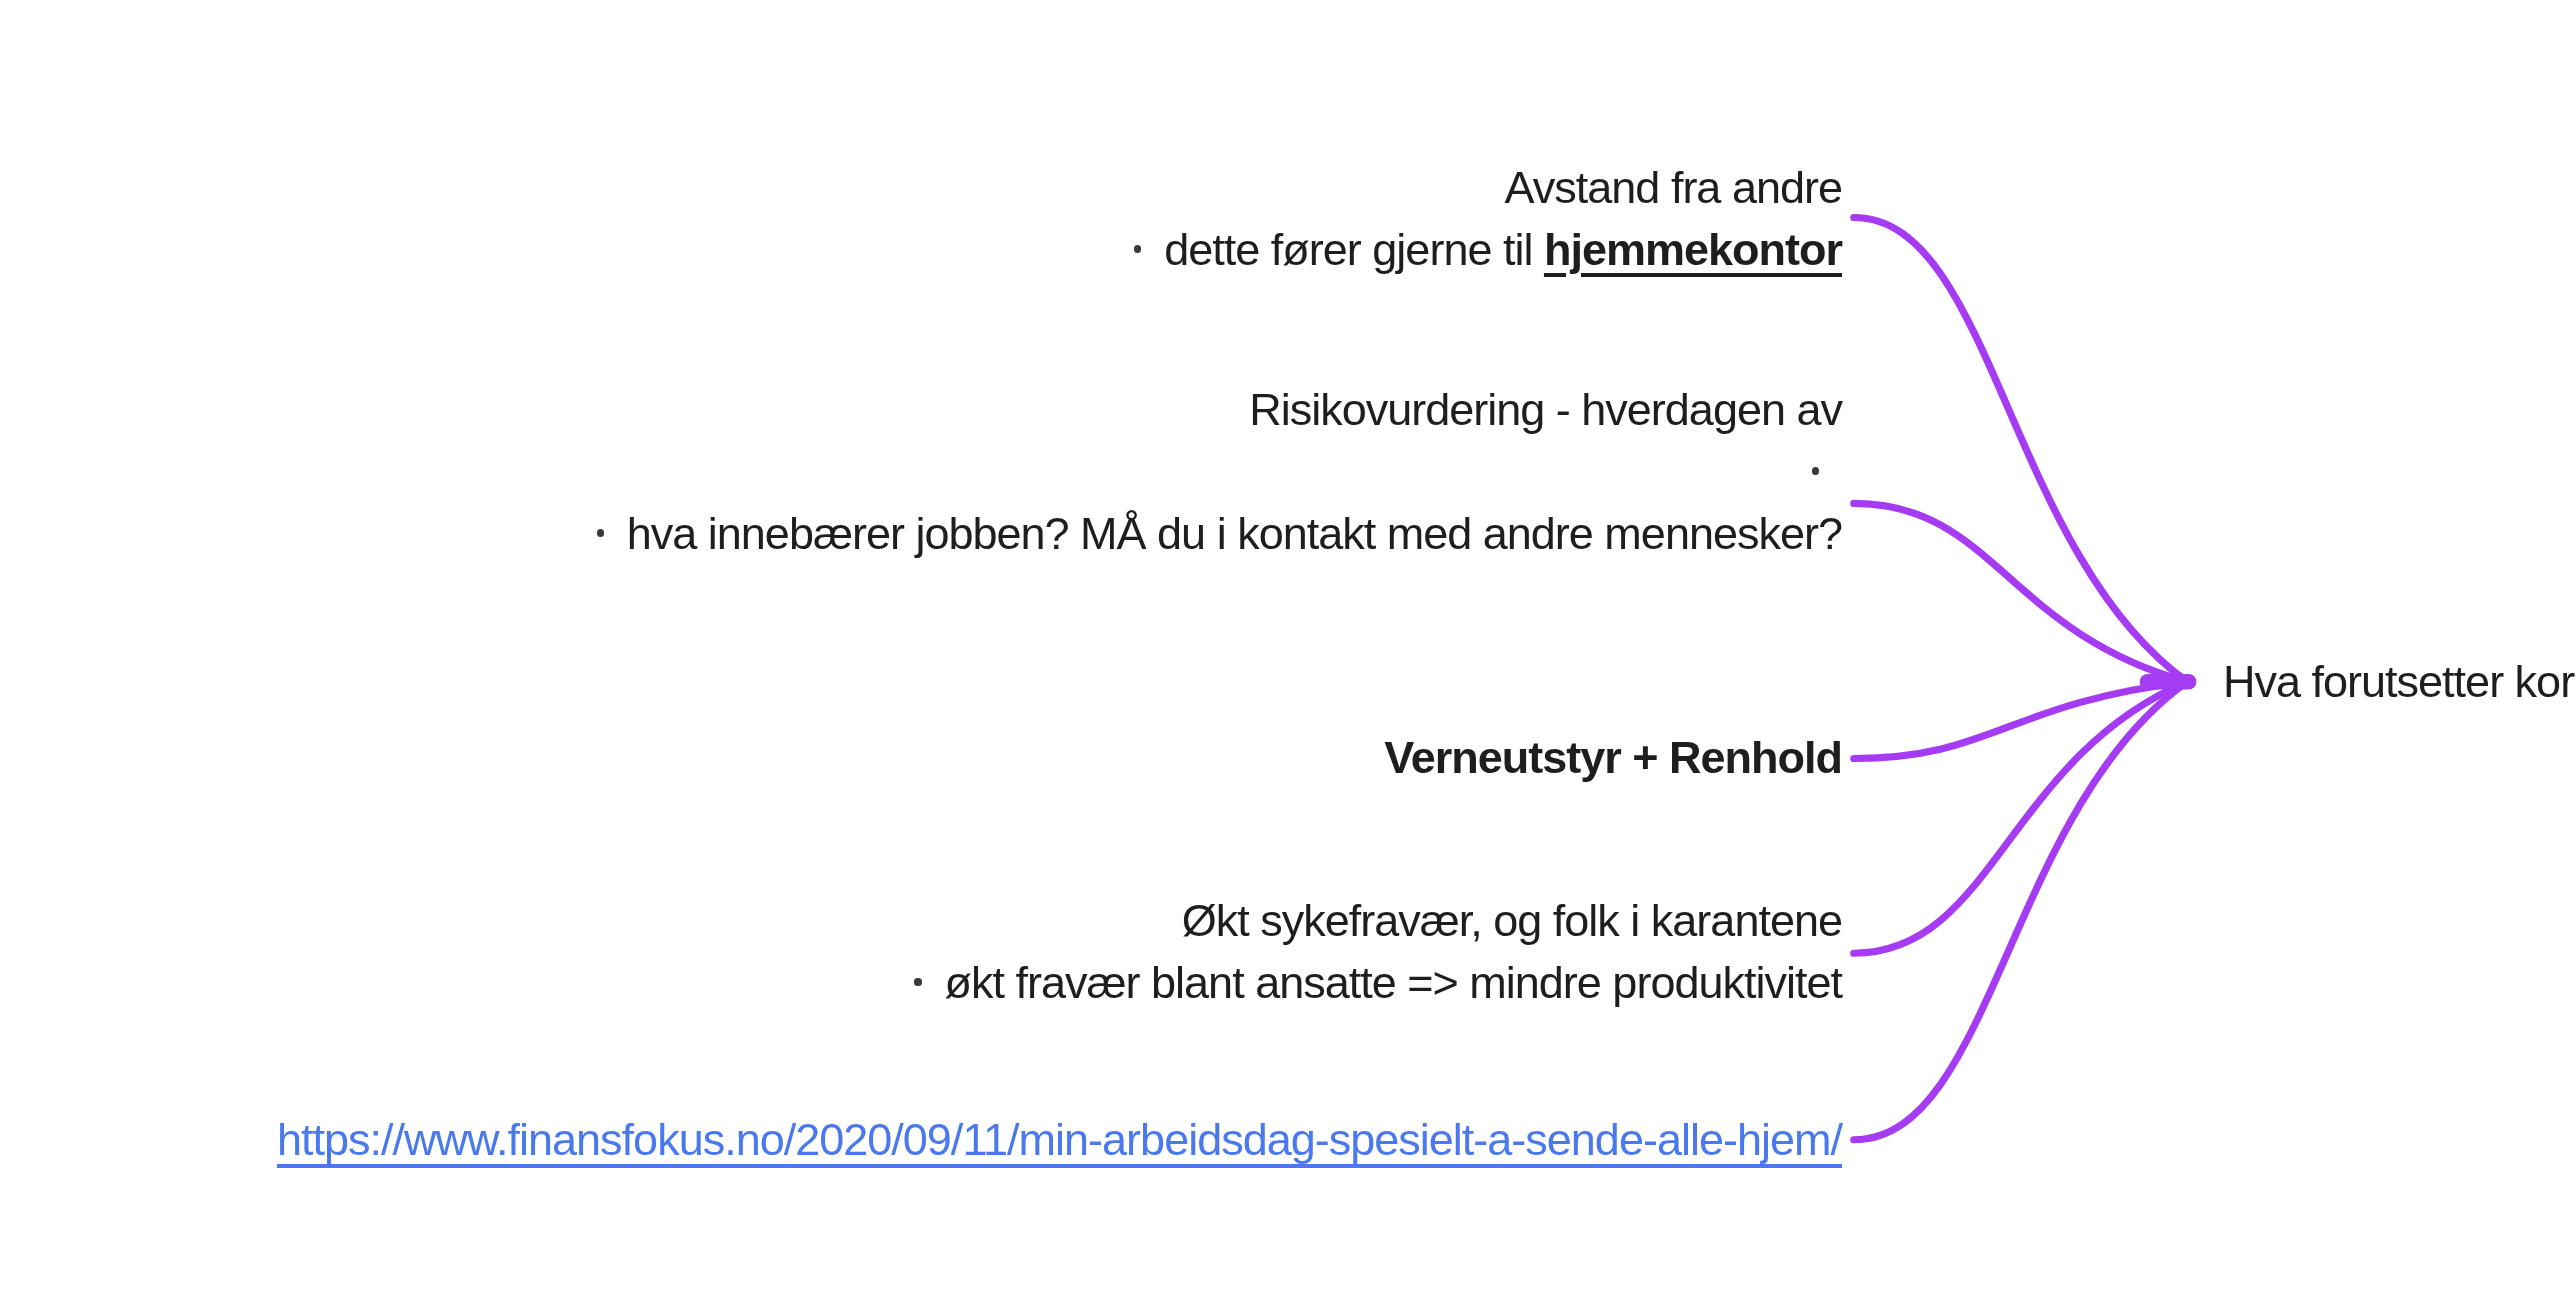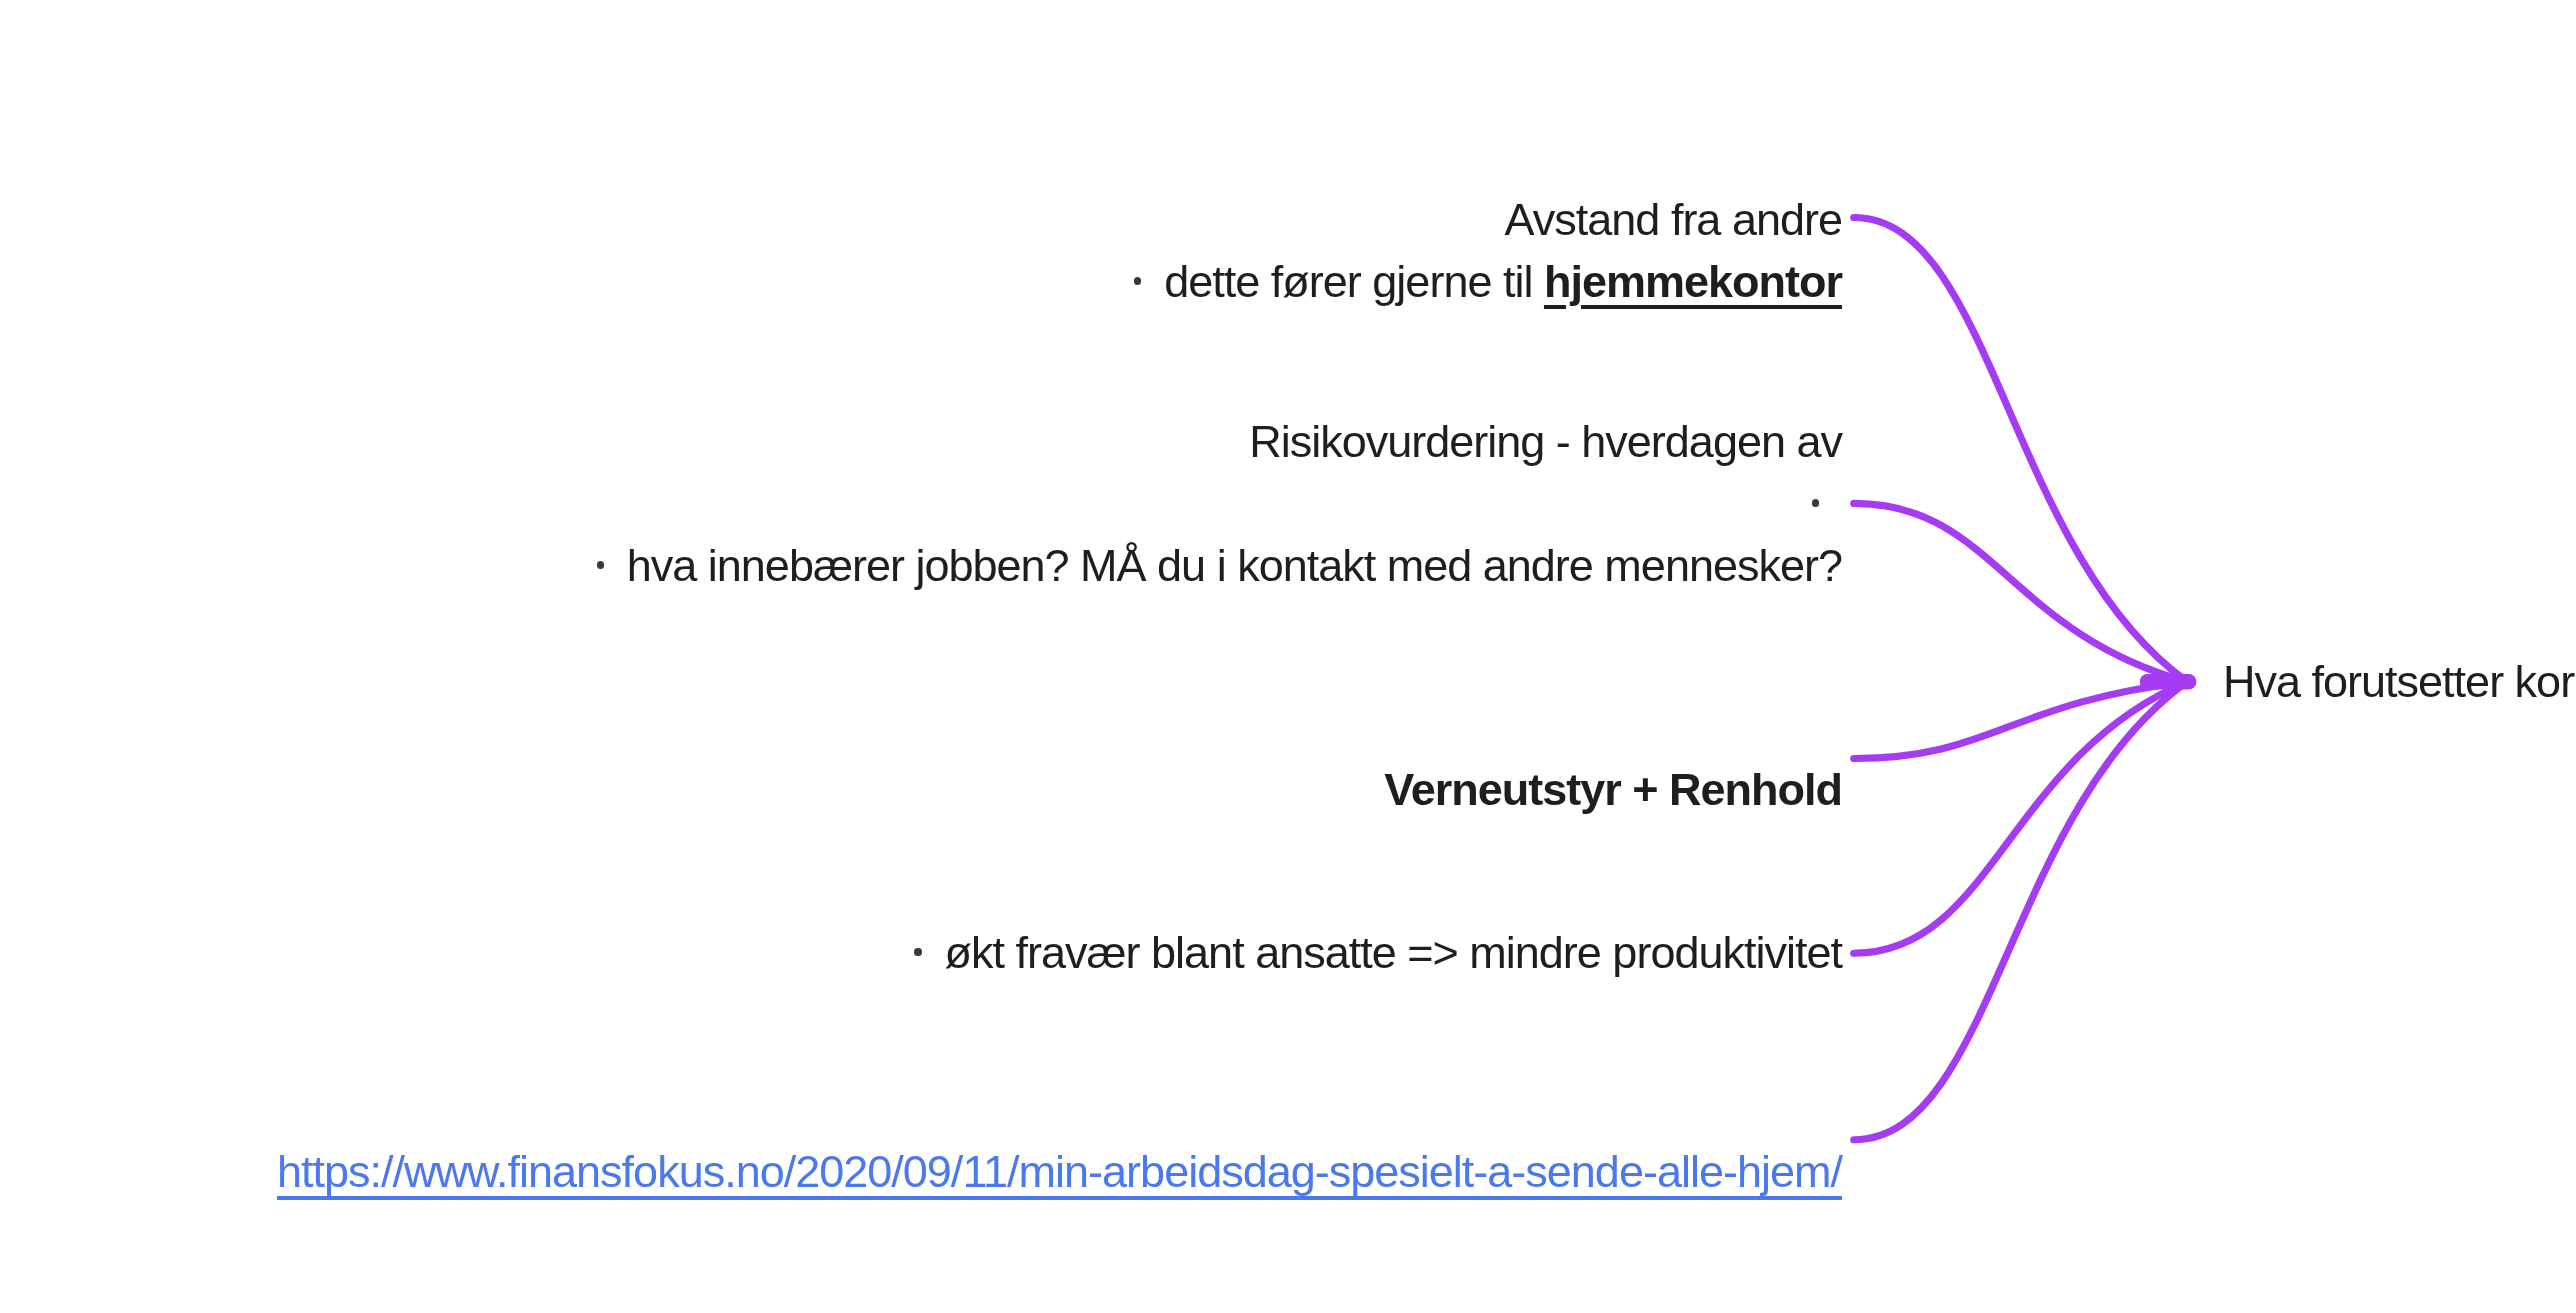--- a/index.html
+++ b/index.html
@@ -56,21 +56,20 @@
   .topic{
     position:absolute;
     right:1390px;
     text-align:right;
     white-space:nowrap;
     font-size:45px;
     line-height:62px;
     letter-spacing:-1px;
     color:var(--text);
     cursor:default;
-    margin-top:32px;
   }
   .topic .line{height:62px;}
   .bullet-dot{
     display:inline-block;
     width:7.2px;height:7.2px;
     border-radius:50%;
     background:var(--bullet);
     margin-right:23px;
     vertical-align:middle;
     position:relative;
@@ -126,20 +125,21 @@
     <div class="line">Risikovurdering - hverdagen av</div>
     <div class="line"><span class="bullet-dot"></span></div>
     <div class="line"><span class="bullet-dot"></span><span>hva innebærer jobben? MÅ du i kontakt med andre mennesker?</span></div>
   </div>
 
   <div class="topic" style="top:727px;">
     <div class="line bold">Verneutstyr + Renhold</div>
   </div>
 
   <div class="topic" style="top:890px;">
+    <div class="line">Økt sykefravær, og folk i karantene</div>
     <div class="line"><span class="bullet-dot"></span><span>økt fravær blant ansatte =&gt; mindre produktivitet</span></div>
   </div>
 
   <div class="topic" style="top:1109px;">
     <div class="line"><a href="#">https://www.finansfokus.no/2020/09/11/min-arbeidsdag-spesielt-a-sende-alle-hjem/</a></div>
   </div>
 
   <div class="central">Hva forutsetter korona for den nye hverdagen?</div>
 
 </div>

